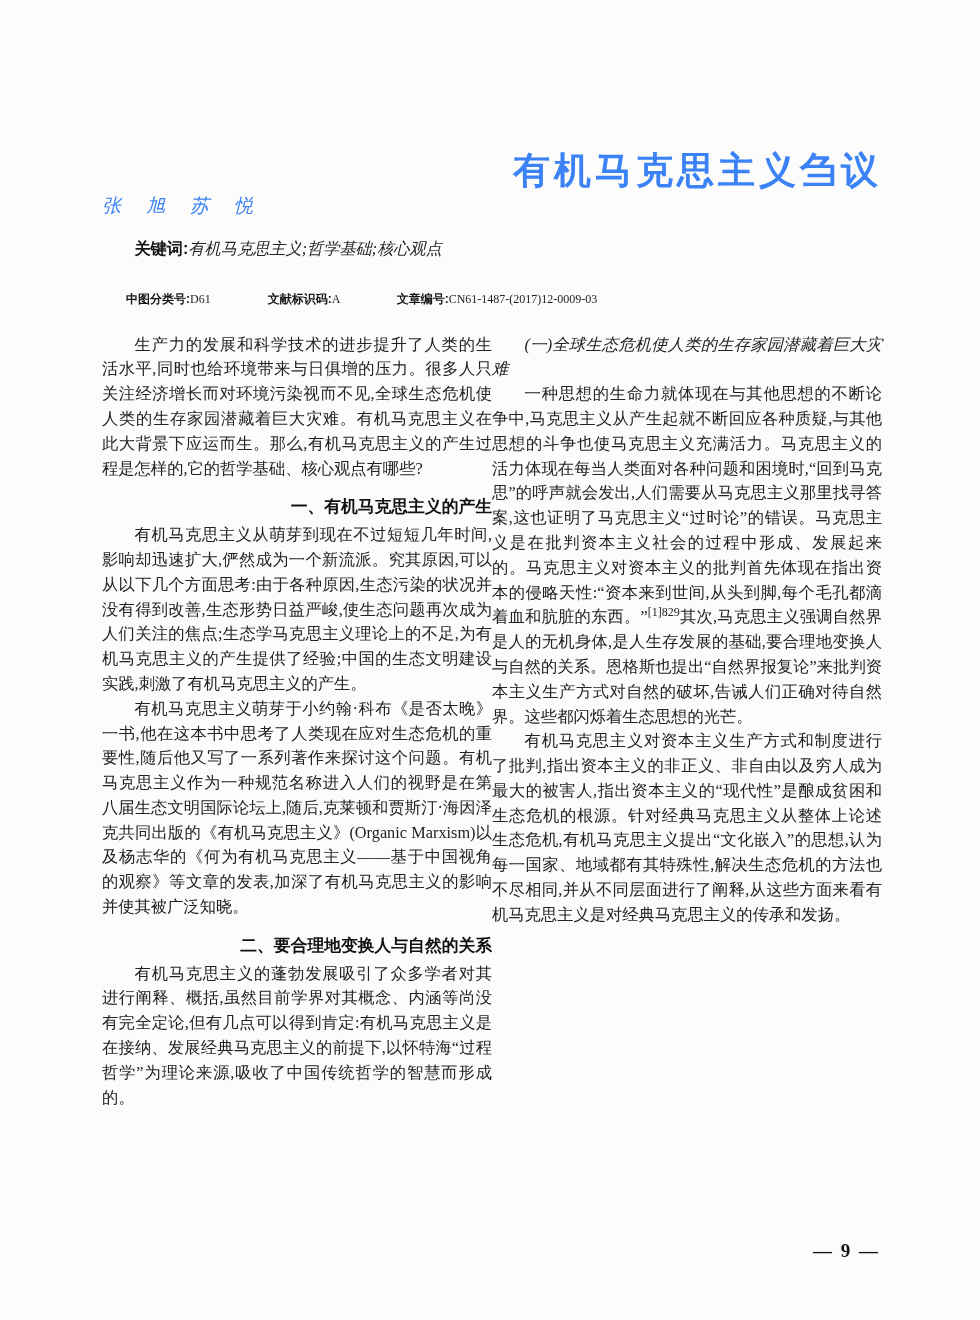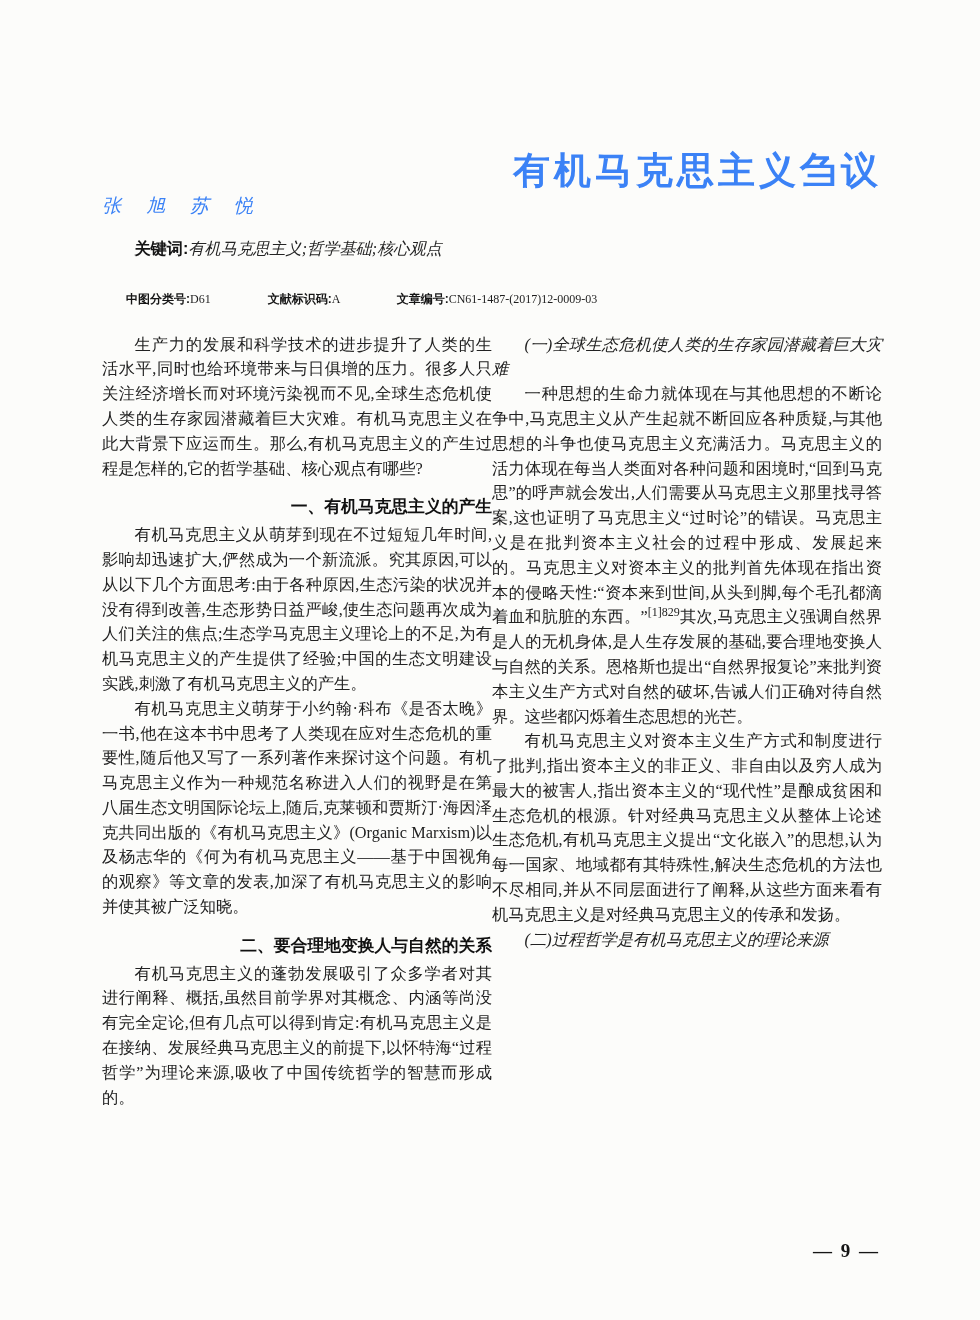--- a/index.html
+++ b/index.html
@@ -131,20 +131,19 @@
       <p>有机马克思主义从萌芽到现在不过短短几年时间,影响却迅速扩大,俨然成为一个新流派。究其原因,可以从以下几个方面思考:由于各种原因,生态污染的状况并没有得到改善,生态形势日益严峻,使生态问题再次成为人们关注的焦点;生态学马克思主义理论上的不足,为有机马克思主义的产生提供了经验;中国的生态文明建设实践,刺激了有机马克思主义的产生。</p>
       <p>有机马克思主义萌芽于小约翰·科布《是否太晚》一书,他在这本书中思考了人类现在应对生态危机的重要性,随后他又写了一系列著作来探讨这个问题。有机马克思主义作为一种规范名称进入人们的视野是在第八届生态文明国际论坛上,随后,克莱顿和贾斯汀·海因泽克共同出版的《有机马克思主义》(Organic Marxism)以及杨志华的《何为有机马克思主义——基于中国视角的观察》等文章的发表,加深了有机马克思主义的影响并使其被广泛知晓。</p>
       <h3>二、要合理地变换人与自然的关系</h3>
       <p>有机马克思主义的蓬勃发展吸引了众多学者对其进行阐释、概括,虽然目前学界对其概念、内涵等尚没有完全定论,但有几点可以得到肯定:有机马克思主义是在接纳、发展经典马克思主义的前提下,以怀特海“过程哲学”为理论来源,吸收了中国传统哲学的智慧而形成的。</p>
     </div>
 
     <div class="col">
       <p class="sub">(一)全球生态危机使人类的生存家园潜藏着巨大灾难</p>
       <p><span>一种思想的生命力就体现在与其他思想的不断论争中,马克思主义从产生起就不断回应各种质疑,与其他思想的斗争也使马克思主义充满活力。马克思主义的活力体现在每当人类面对各种问题和困境时,“回到马克思”的呼声就会发出,人们需要从马克思主义那里找寻答案,这也证明了马克思主义“过时论”的错误。马克思主义是在批判资本主义社会的过程中形成、发展起来的。马克思主义对资本主义的批判首先体现在指出资本的侵略天性:“资本来到世间,从头到脚,每个毛孔都滴着血和肮脏的东西。”</span><sup class="cite">[1]829</sup><span>其次,马克思主义强调自然界是人的无机身体,是人生存发展的基础,要合理地变换人与自然的关系。恩格斯也提出“自然界报复论”来批判资本主义生产方式对自然的破坏,告诫人们正确对待自然界。这些都闪烁着生态思想的光芒。</span></p>
       <p>有机马克思主义对资本主义生产方式和制度进行了批判,指出资本主义的非正义、非自由以及穷人成为最大的被害人,指出资本主义的“现代性”是酿成贫困和生态危机的根源。针对经典马克思主义从整体上论述生态危机,有机马克思主义提出“文化嵌入”的思想,认为每一国家、地域都有其特殊性,解决生态危机的方法也不尽相同,并从不同层面进行了阐释,从这些方面来看有机马克思主义是对经典马克思主义的传承和发扬。</p>
-      <p class="sub">(二)过程哲学是有机马克思主义的理论来源</p>
     </div>
 
   </div>
 
   <div class="pagenum">— 9 —</div>
 
 </div>
 
 </body></html>

